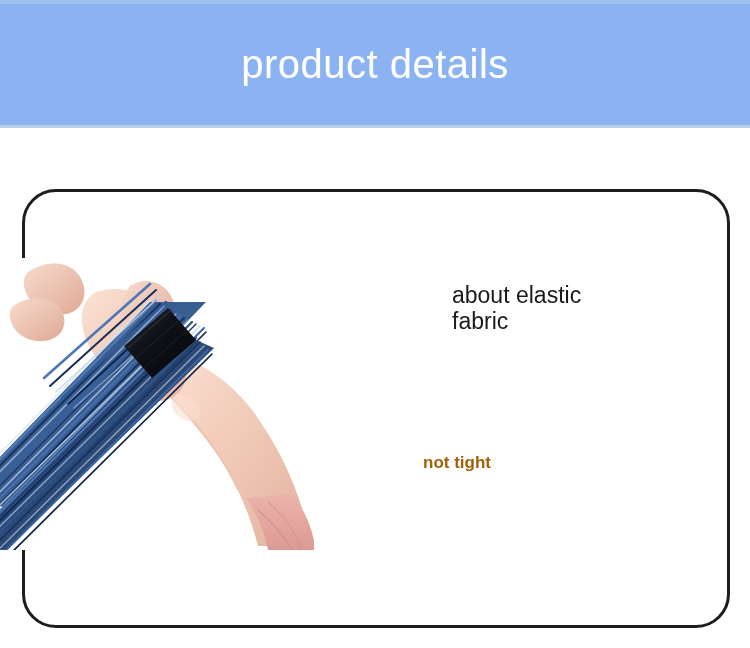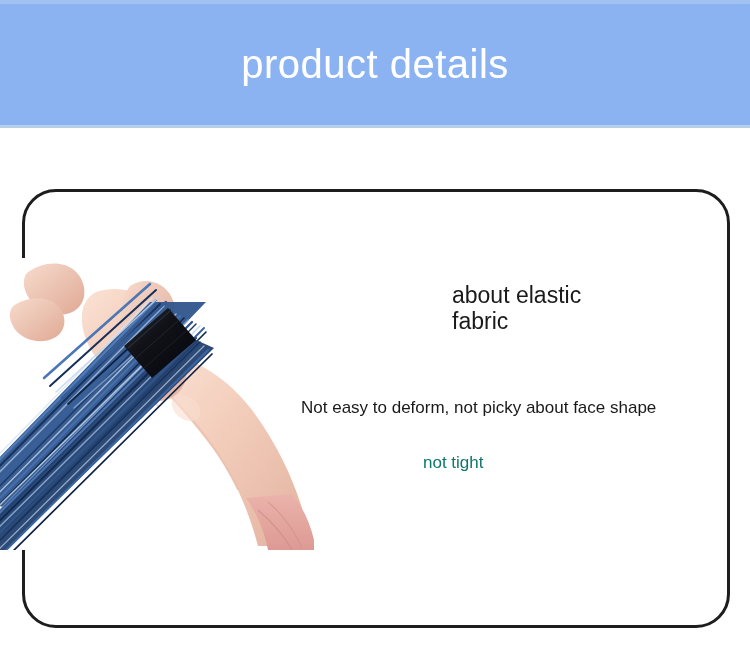--- a/index.html
+++ b/index.html
@@ -115,22 +115,22 @@
     font-size: 17px;
     color: #1a1a1a;
     font-weight: 400;
     white-space: nowrap;
   }
   .tagline {
     position: absolute;
     left: 423px;
     top: 453px;
     font-size: 17px;
-    color: #0f766e;
-    font-weight: 400;
+    color: #a16207;
+    font-weight: 700;
     white-space: nowrap;
   }
 </style>
 </head>
 <body>
 
 <div id="page">
 
   <div class="banner">
     <div class="banner-topstrip"></div>
@@ -242,17 +242,16 @@
         </g>
 
         <rect x="0" y="0" width="378" height="292" fill="none"></rect>
       </g>
     </svg>
   </div>
 
   <div class="headline">about elastic
 fabric</div>
 
-  <div class="subline">Not easy to deform, not picky about face shape</div>
 
   <div class="tagline">not tight</div>
 
 </div>
 
 </body></html>

